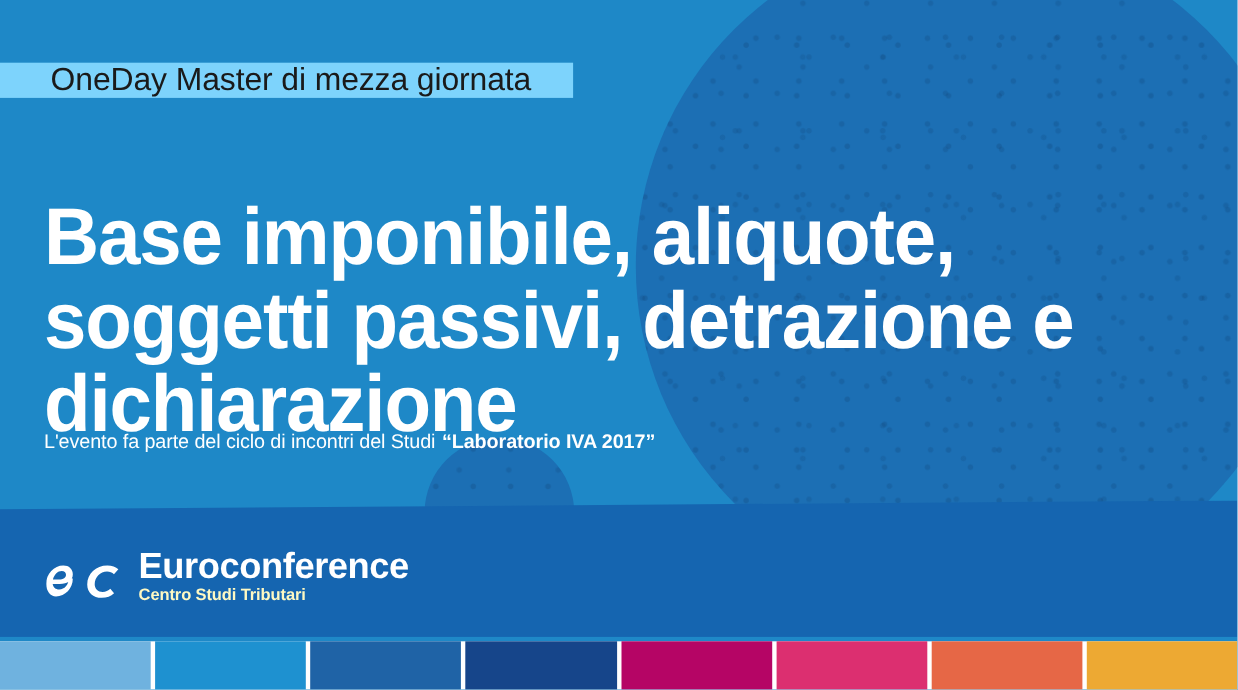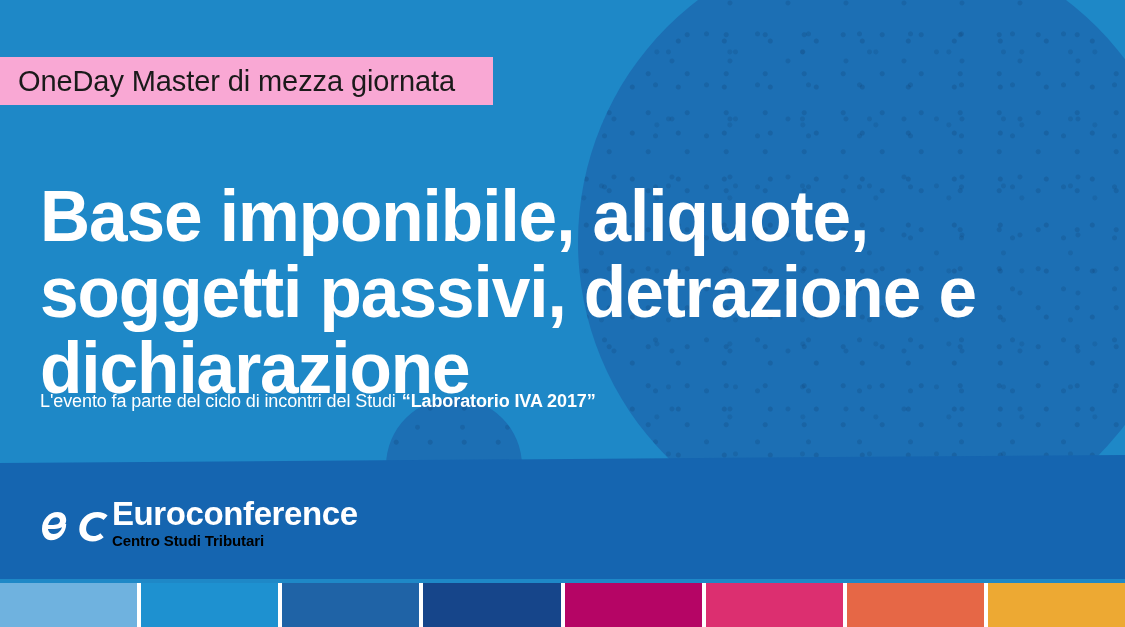--- a/index.html
+++ b/index.html
@@ -80,25 +80,25 @@
     height: 131px;
     background: #1565B0;
     clip-path: polygon(0 15px, 100% 7px, 100% 100%, 0 100%);
   }
 
   
   .eyebrow {
     position: absolute;
     left: 0;
     top: 57px;
-    height: 48px;
+    height: 32px;
     display: flex;
     align-items: center;
-    background: #f9a8d4;
-    padding: 0 38px 0 18px;
+    background: #7dd3fc;
+    padding: 0 38px 0 46px;
   }
   .eyebrow-text {
     font-size: 29px;
     line-height: 1;
     color: #1a1a1a;
     white-space: nowrap;
     letter-spacing: -0.1px;
   }
 
   
@@ -132,33 +132,34 @@
     font-weight: 700;
     margin-left: 6px;
   }
 
   
   .logo {
     position: absolute;
     left: 42px;
     top: 497px;
     display: flex;
-    align-items: center;
+    align-items: flex-end;
+    gap: 14px;
   }
   .logo-mark { flex: none; display: block; }
   .logo-words { display: flex; flex-direction: column; }
   .logo-title {
     color: #ffffff;
     font-size: 33px;
     font-weight: 700;
     line-height: 34px;
     letter-spacing: -0.4px;
   }
   .logo-sub {
-    color: #000000;
+    color: #fef9c3;
     font-size: 15px;
     font-weight: 700;
     line-height: 18px;
     letter-spacing: -0.1px;
     margin-top: 1px;
   }
 
   
   .swatch-strip {
     position: absolute;

